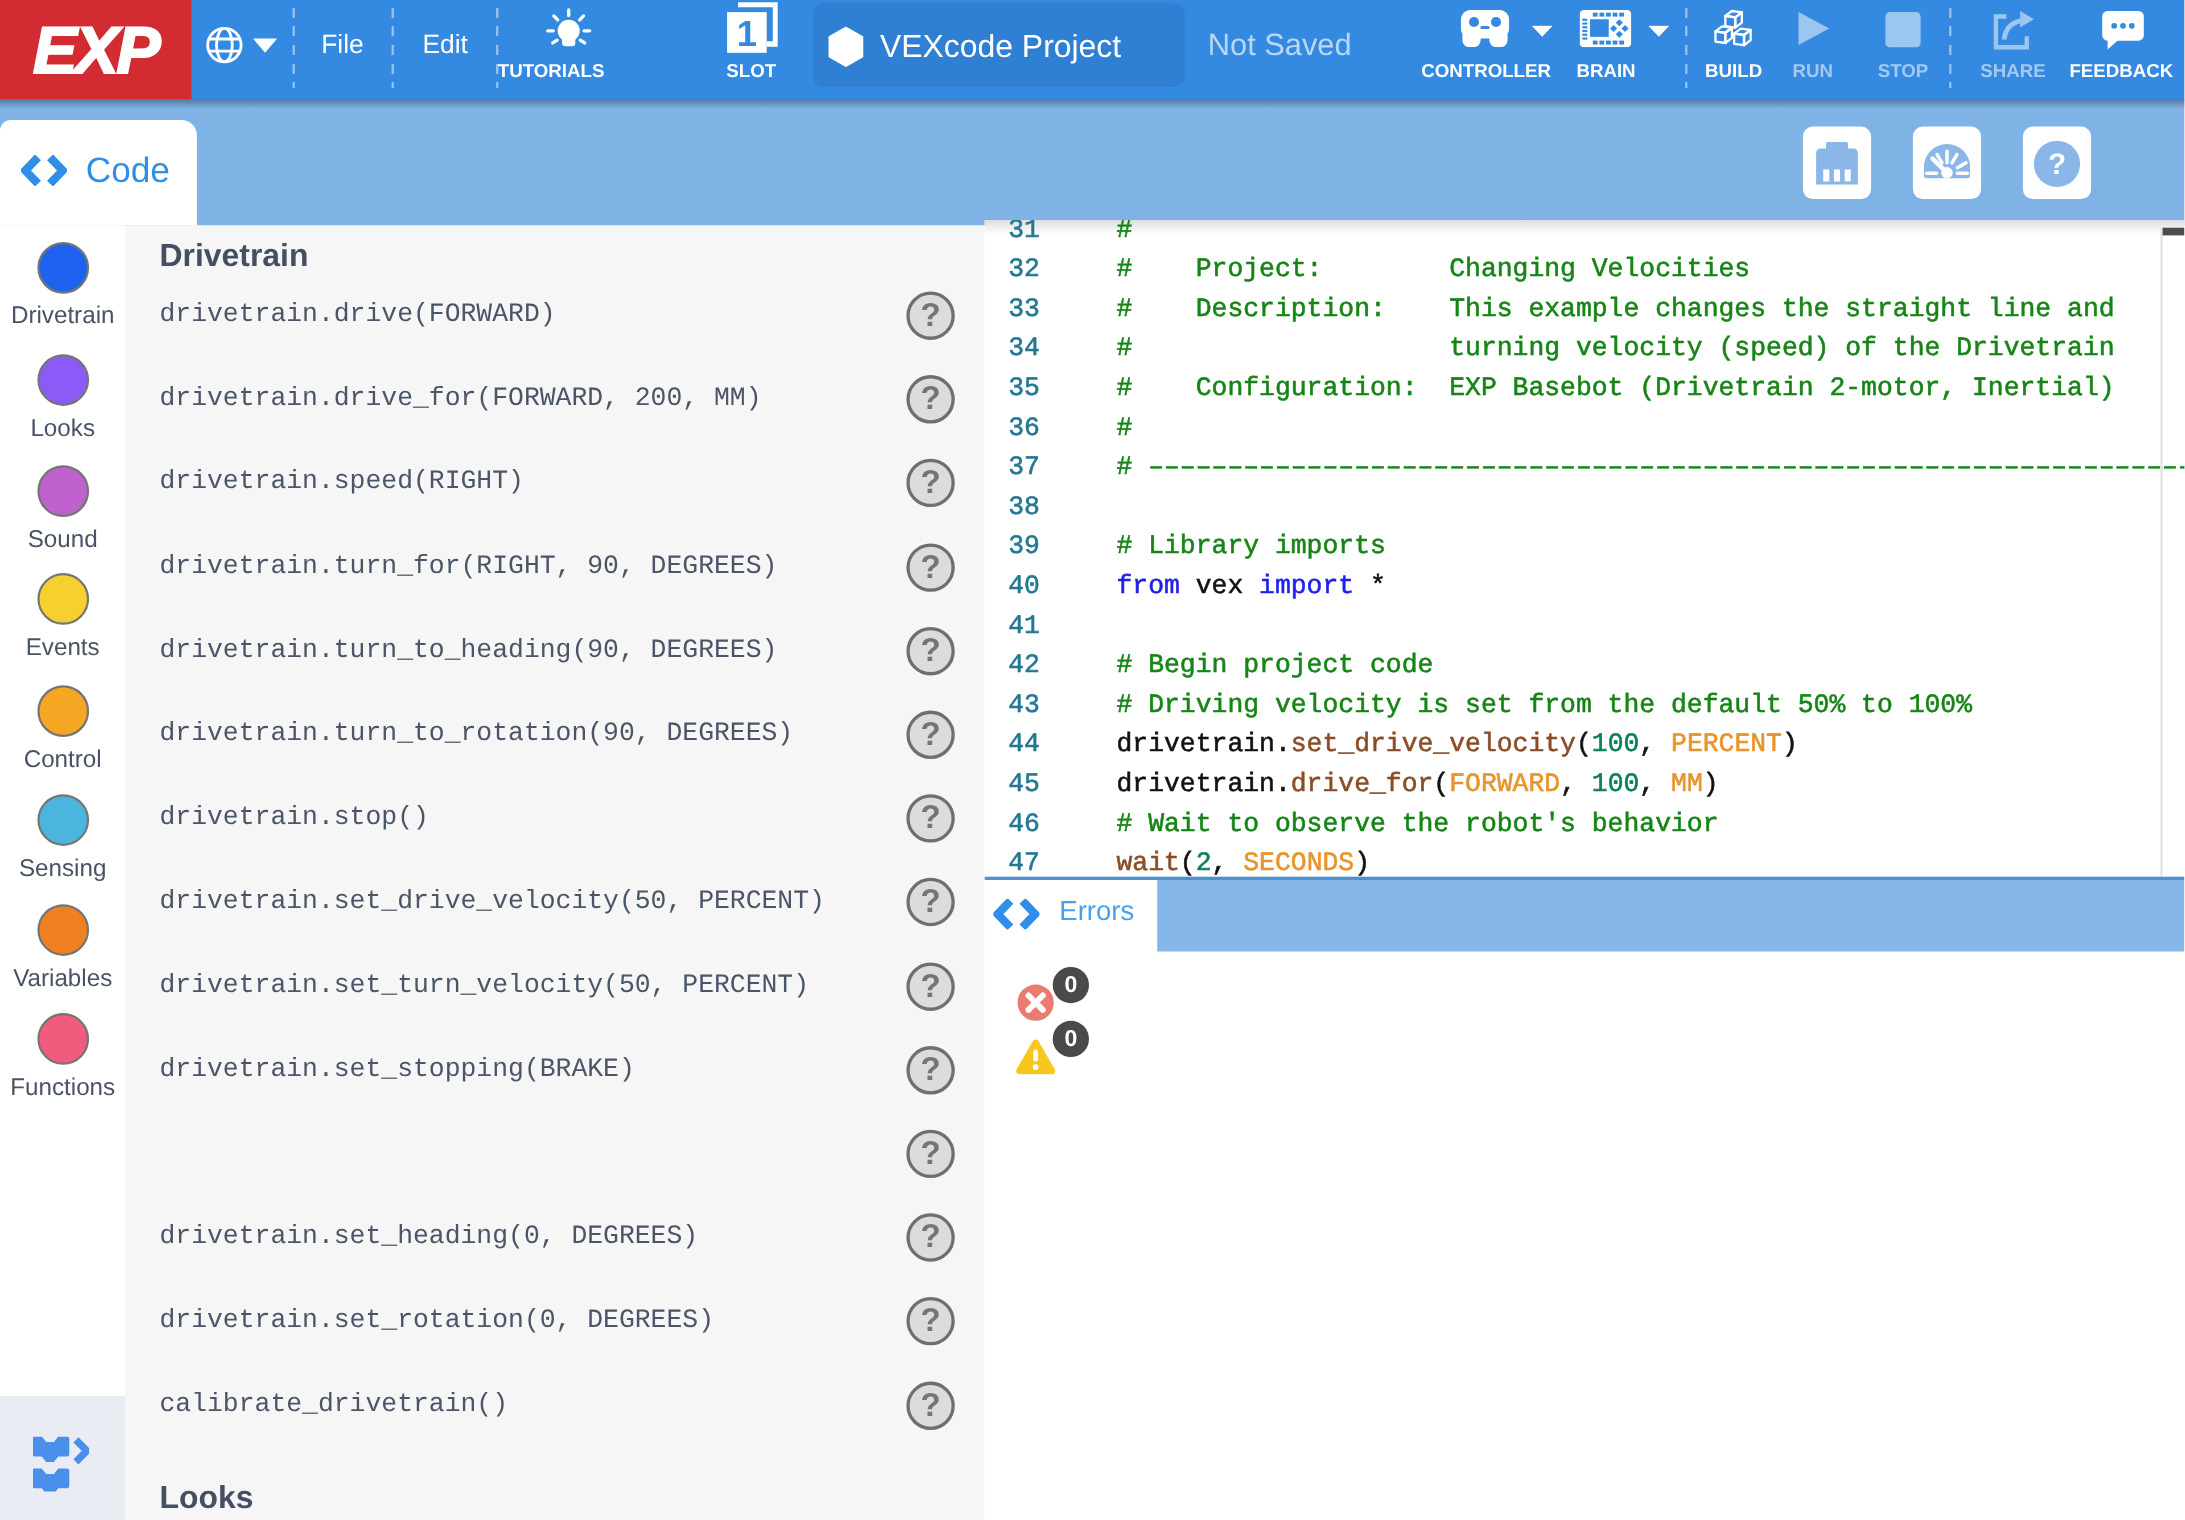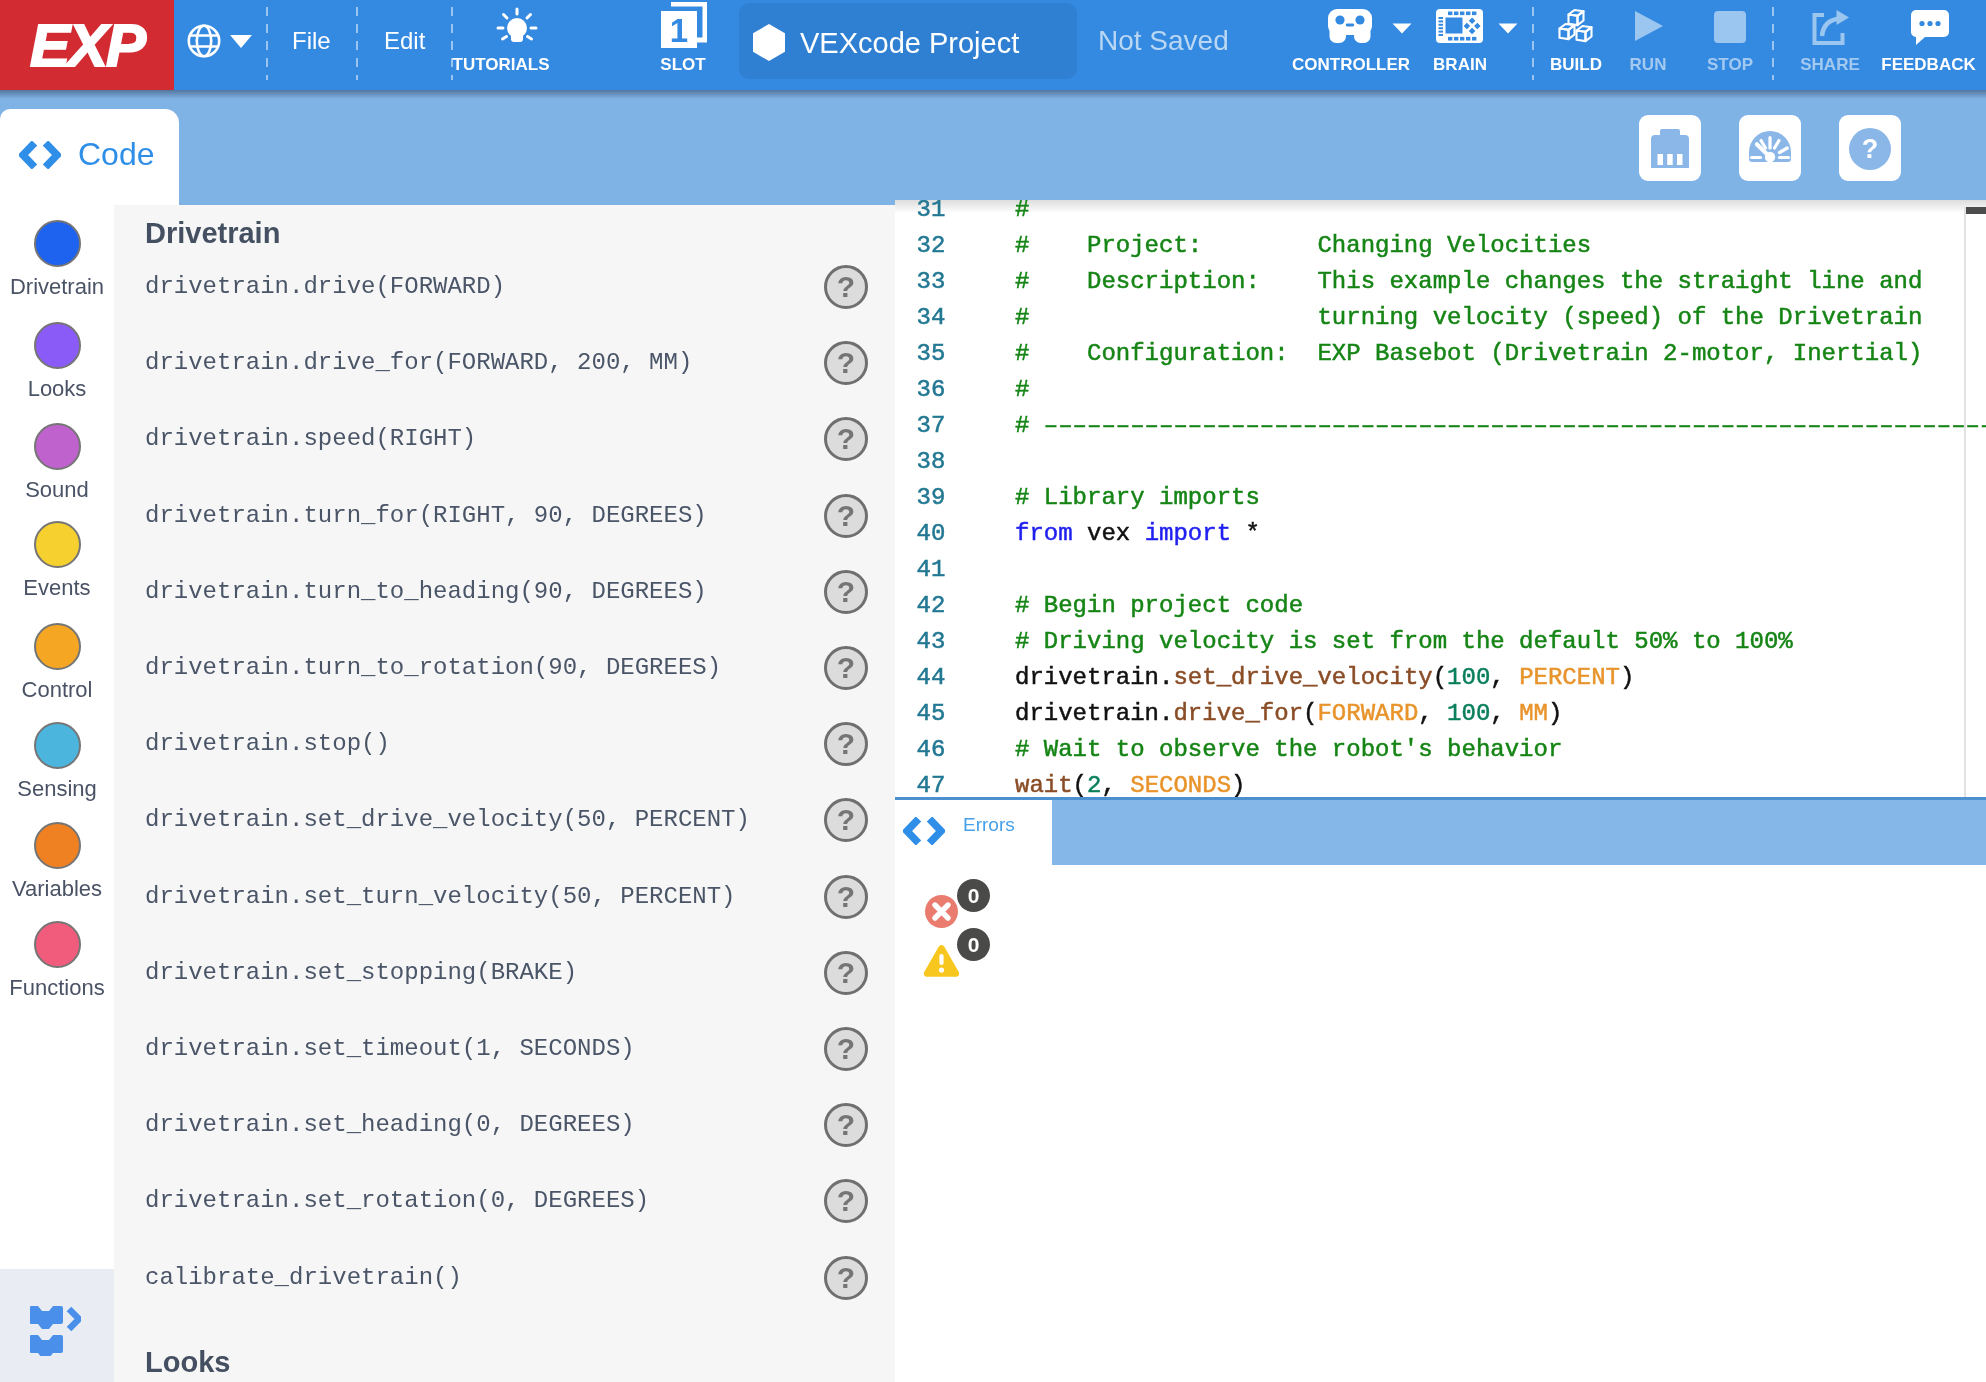--- a/index.html
+++ b/index.html
@@ -56,21 +56,21 @@
  color:#111;white-space:pre;-webkit-text-stroke:0.5px;}
 #code .c{color:#168516;}
 #code .k{color:#1F1FF0;margin-top:26px;}
 #code .f{color:#8A4D26;}
 #code .n{color:#0A7F5C;}
 #code .o{color:#E8942C;}
 
 
 #errline{left:0;top:597px;width:1091px;height:3px;background:#4D90D0;}
 #errstrip{left:157px;top:600px;width:934px;height:65px;background:#85B7E8;}
-#errlab{left:68px;top:614px;color:#46A0EA;font-size:19px;}
+#errlab{left:68px;top:614px;color:#46A0EA;font-size:25px;}
 .badge{width:33px;height:33px;border-radius:50%;background:#4A4A48;color:#fff;
  font-size:21px;font-weight:bold;text-align:center;line-height:33px;}
 #errx{left:30px;top:695px;width:33px;height:33px;border-radius:50%;background:#E97B6F;}
 #scrollline{left:1069px;top:7px;width:2px;height:590px;background:#E2E2E2;}
 #scrollthumb{left:1071px;top:7px;width:20px;height:7px;background:#4C4C4C;}
 </style>
 </head>
 <body>
 <div id="page">
   <div id="subbar" class="abs"></div>
@@ -306,21 +306,20 @@
     <div class="abs fitem" style="top:445px">drivetrain.turn_to_rotation(90, DEGREES)</div>
       <div class="abs qcirc" style="top:441px">?</div>
     <div class="abs fitem" style="top:521px">drivetrain.stop()</div>
       <div class="abs qcirc" style="top:517px">?</div>
     <div class="abs fitem" style="top:597px">drivetrain.set_drive_velocity(50, PERCENT)</div>
       <div class="abs qcirc" style="top:593px">?</div>
     <div class="abs fitem" style="top:674px">drivetrain.set_turn_velocity(50, PERCENT)</div>
       <div class="abs qcirc" style="top:670px">?</div>
     <div class="abs fitem" style="top:750px">drivetrain.set_stopping(BRAKE)</div>
       <div class="abs qcirc" style="top:746px">?</div>
-    <div class="abs fitem" style="top:826px">drivetrain.set_timeout(1, SECONDS)</div>
       <div class="abs qcirc" style="top:822px">?</div>
     <div class="abs fitem" style="top:902px">drivetrain.set_heading(0, DEGREES)</div>
       <div class="abs qcirc" style="top:898px">?</div>
     <div class="abs fitem" style="top:978px">drivetrain.set_rotation(0, DEGREES)</div>
       <div class="abs qcirc" style="top:974px">?</div>
     <div class="abs fitem" style="top:1055px">calibrate_drivetrain()</div>
       <div class="abs qcirc" style="top:1051px">?</div>
     <div class="abs flyhead" style="top:1141px">Looks</div>
   </div>
   <div id="editor" class="abs">

